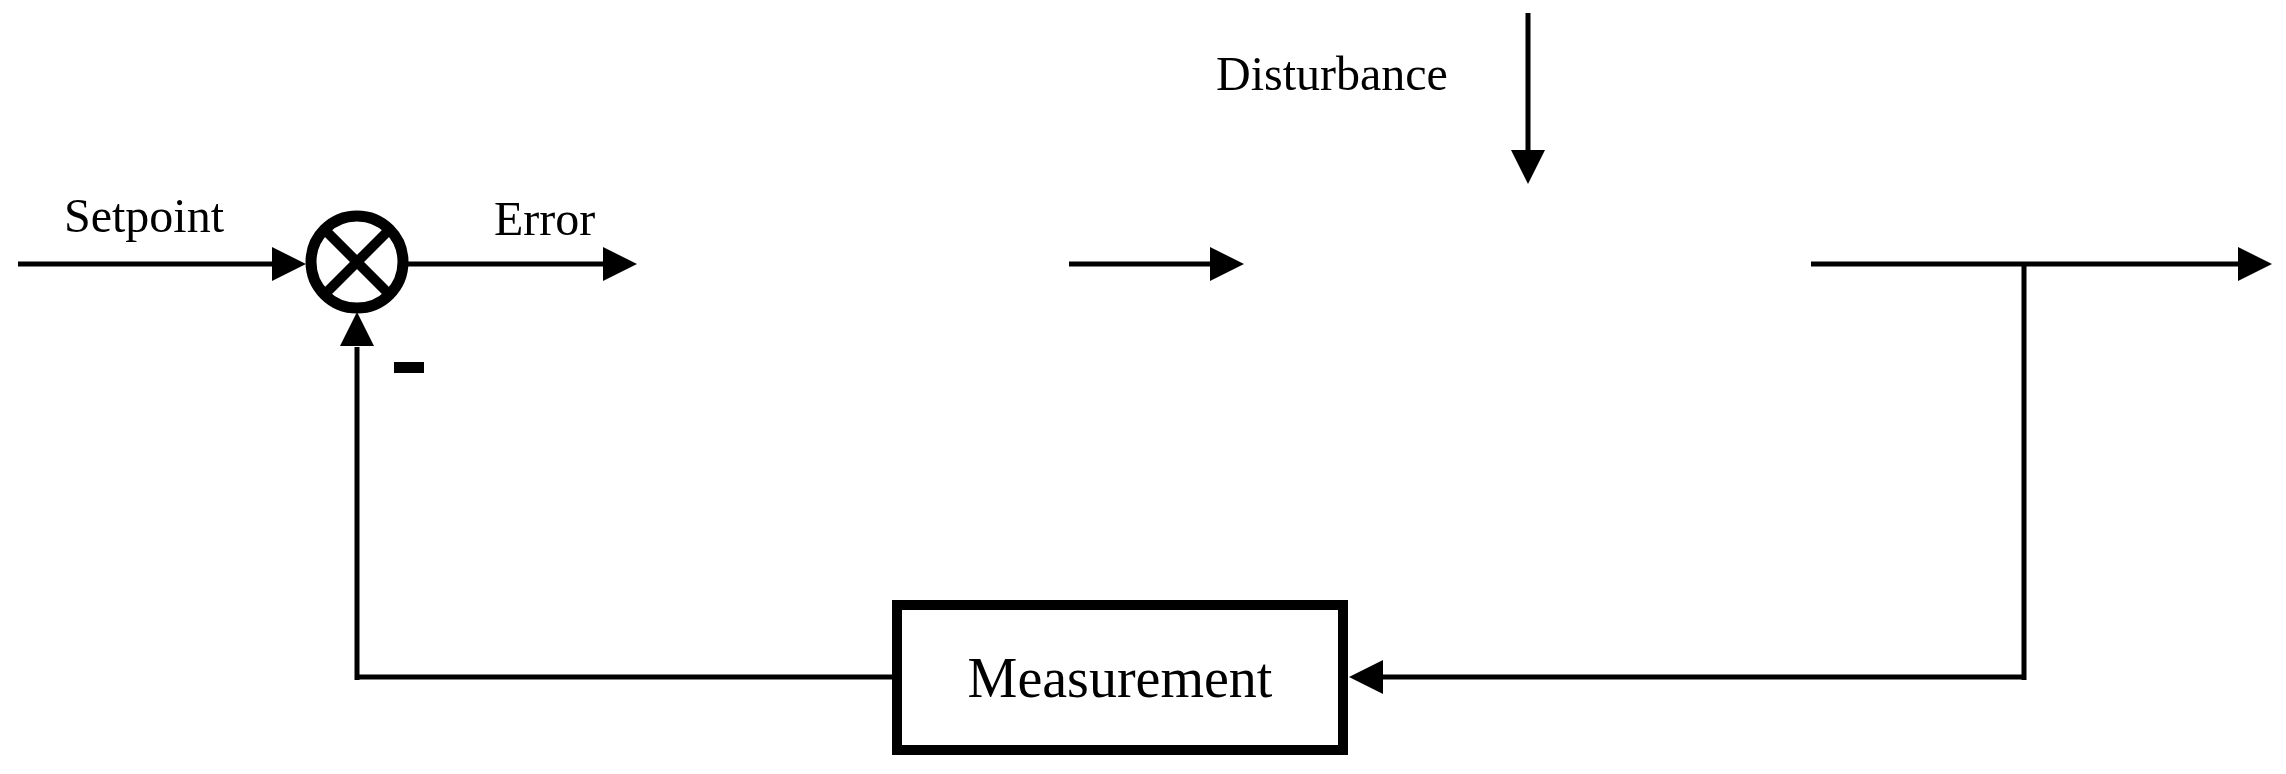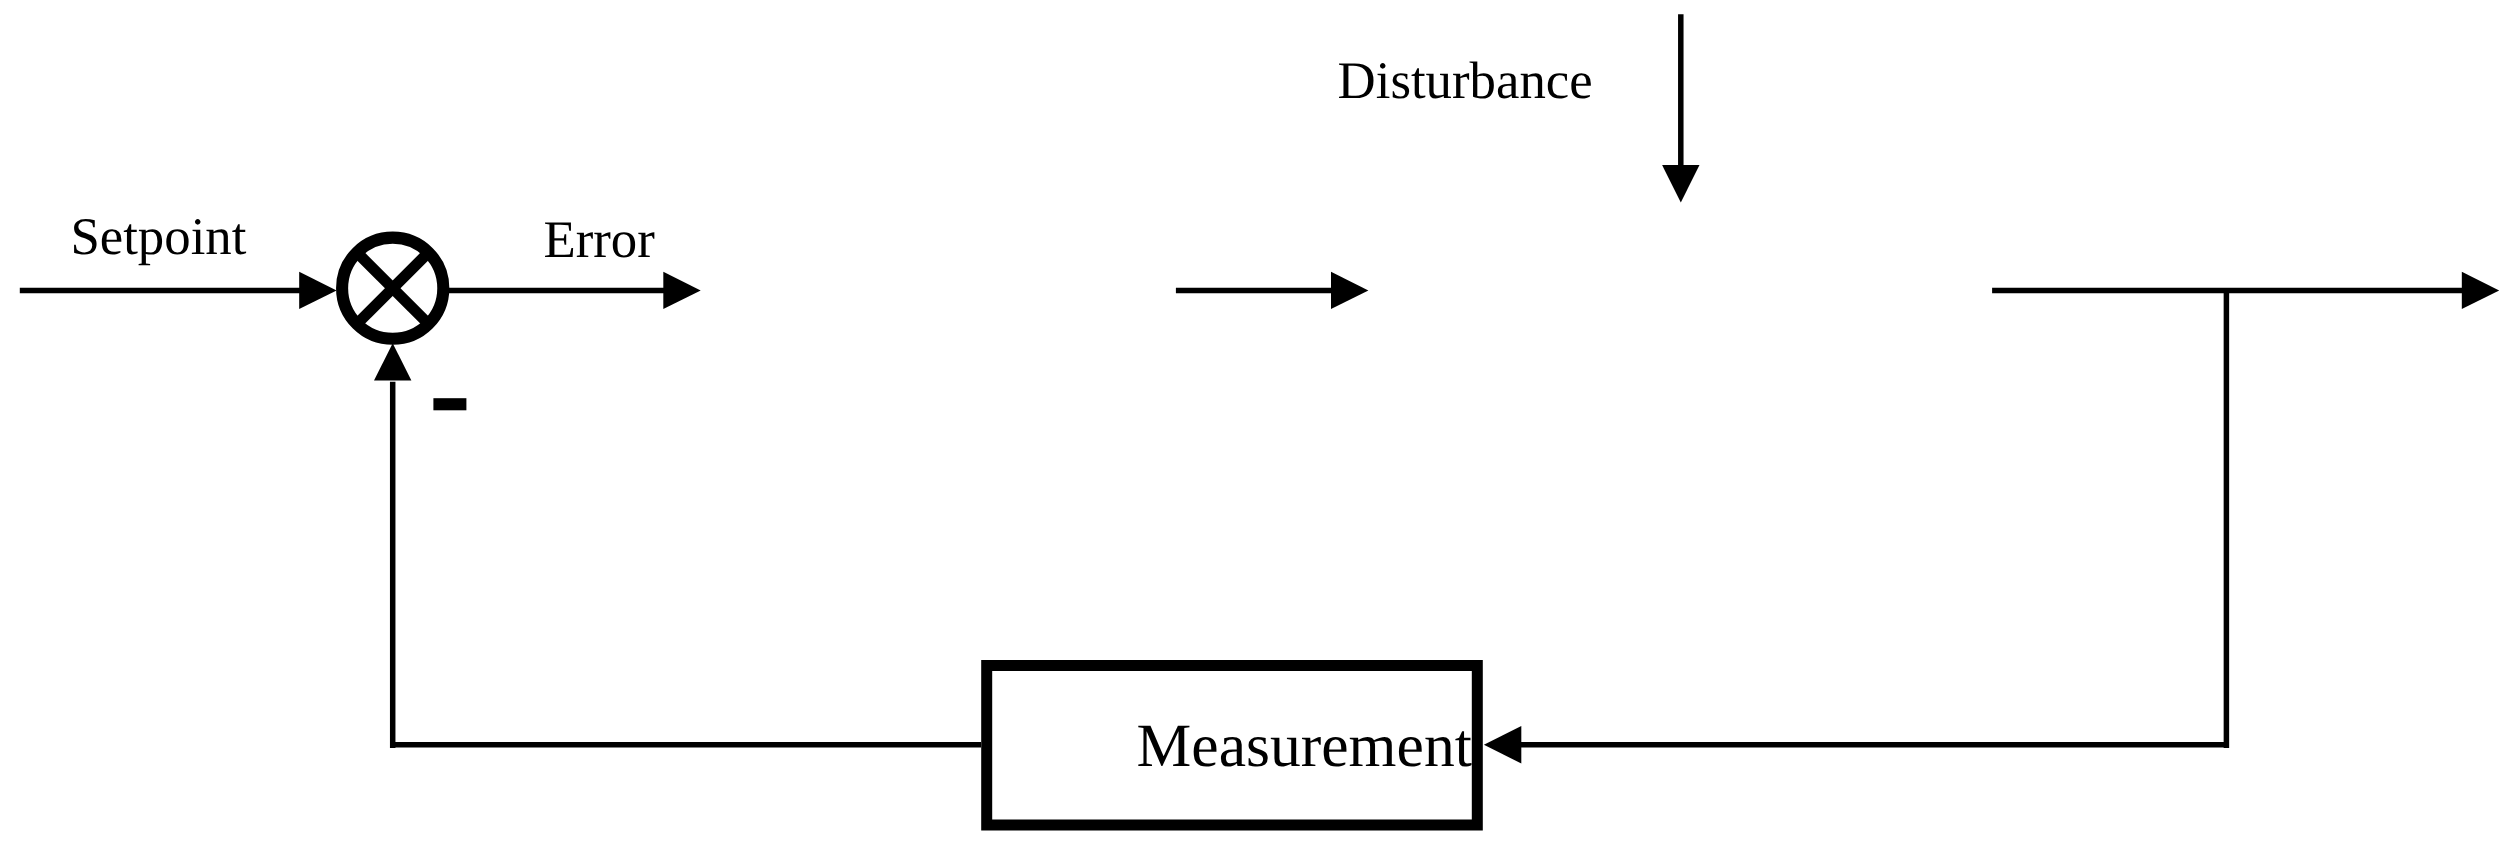--- a/index.html
+++ b/index.html
@@ -30,21 +30,21 @@
     flex-direction: column;
     align-items: center;
     justify-content: center;
     text-align: center;
     font-size: 56px;
     line-height: 1.25;
     white-space: nowrap;
   }
   .block-controller  { left: 638px;  top: 185px; width: 431px; height: 158px; }
   .block-process     { left: 1244px; top: 184px; width: 572px; height: 158px; }
-  .block-measurement { left: 892px;  top: 600px; width: 456px; height: 155px; align-items: flex-end; }
+  .block-measurement { left: 892px;  top: 600px; width: 456px; height: 155px; }
 
   .lbl {
     position: absolute;
     font-size: 48px;
     line-height: 1.0;
     white-space: nowrap;
   }
   .lbl-setpoint       { left: 64px;   top: 192px; }
   .lbl-error          { left: 450px;  top: 195px; margin-left: 44px; }
   .lbl-disturbance    { left: 1216px; top: 50px;  }

